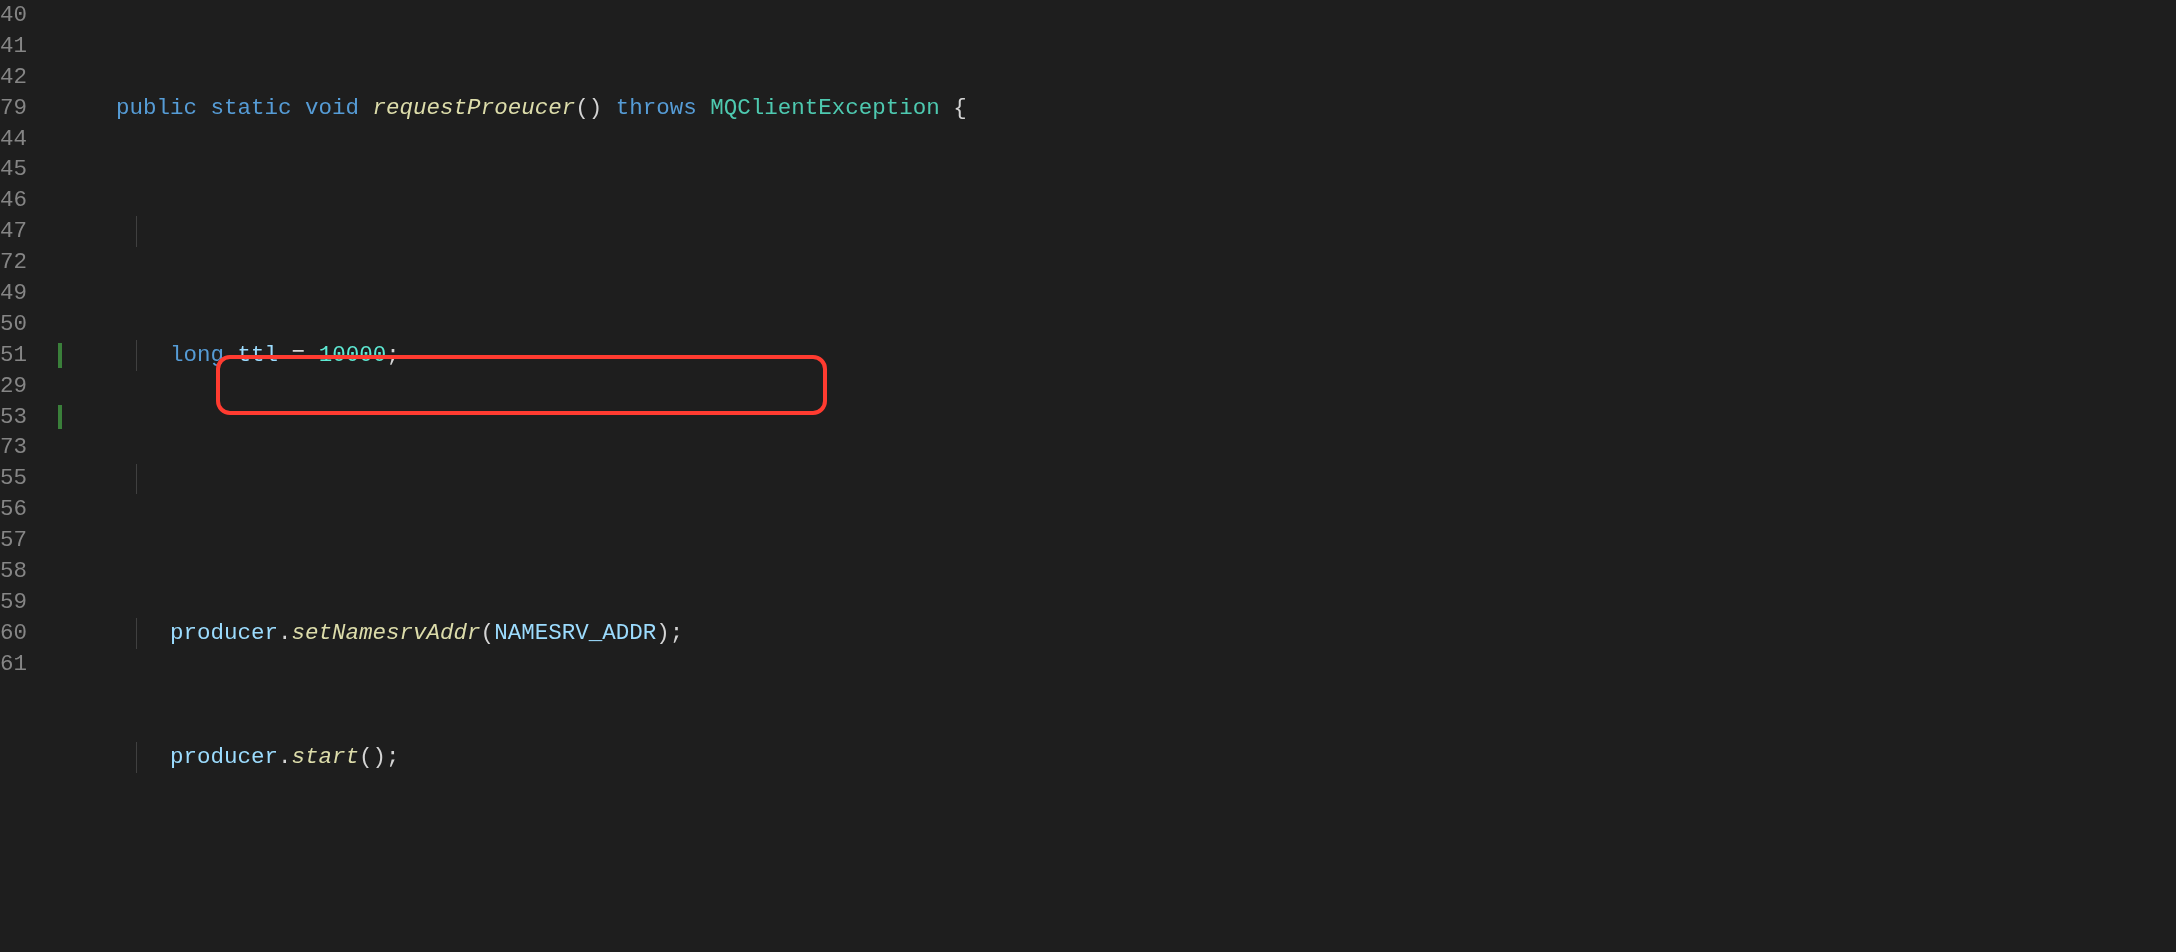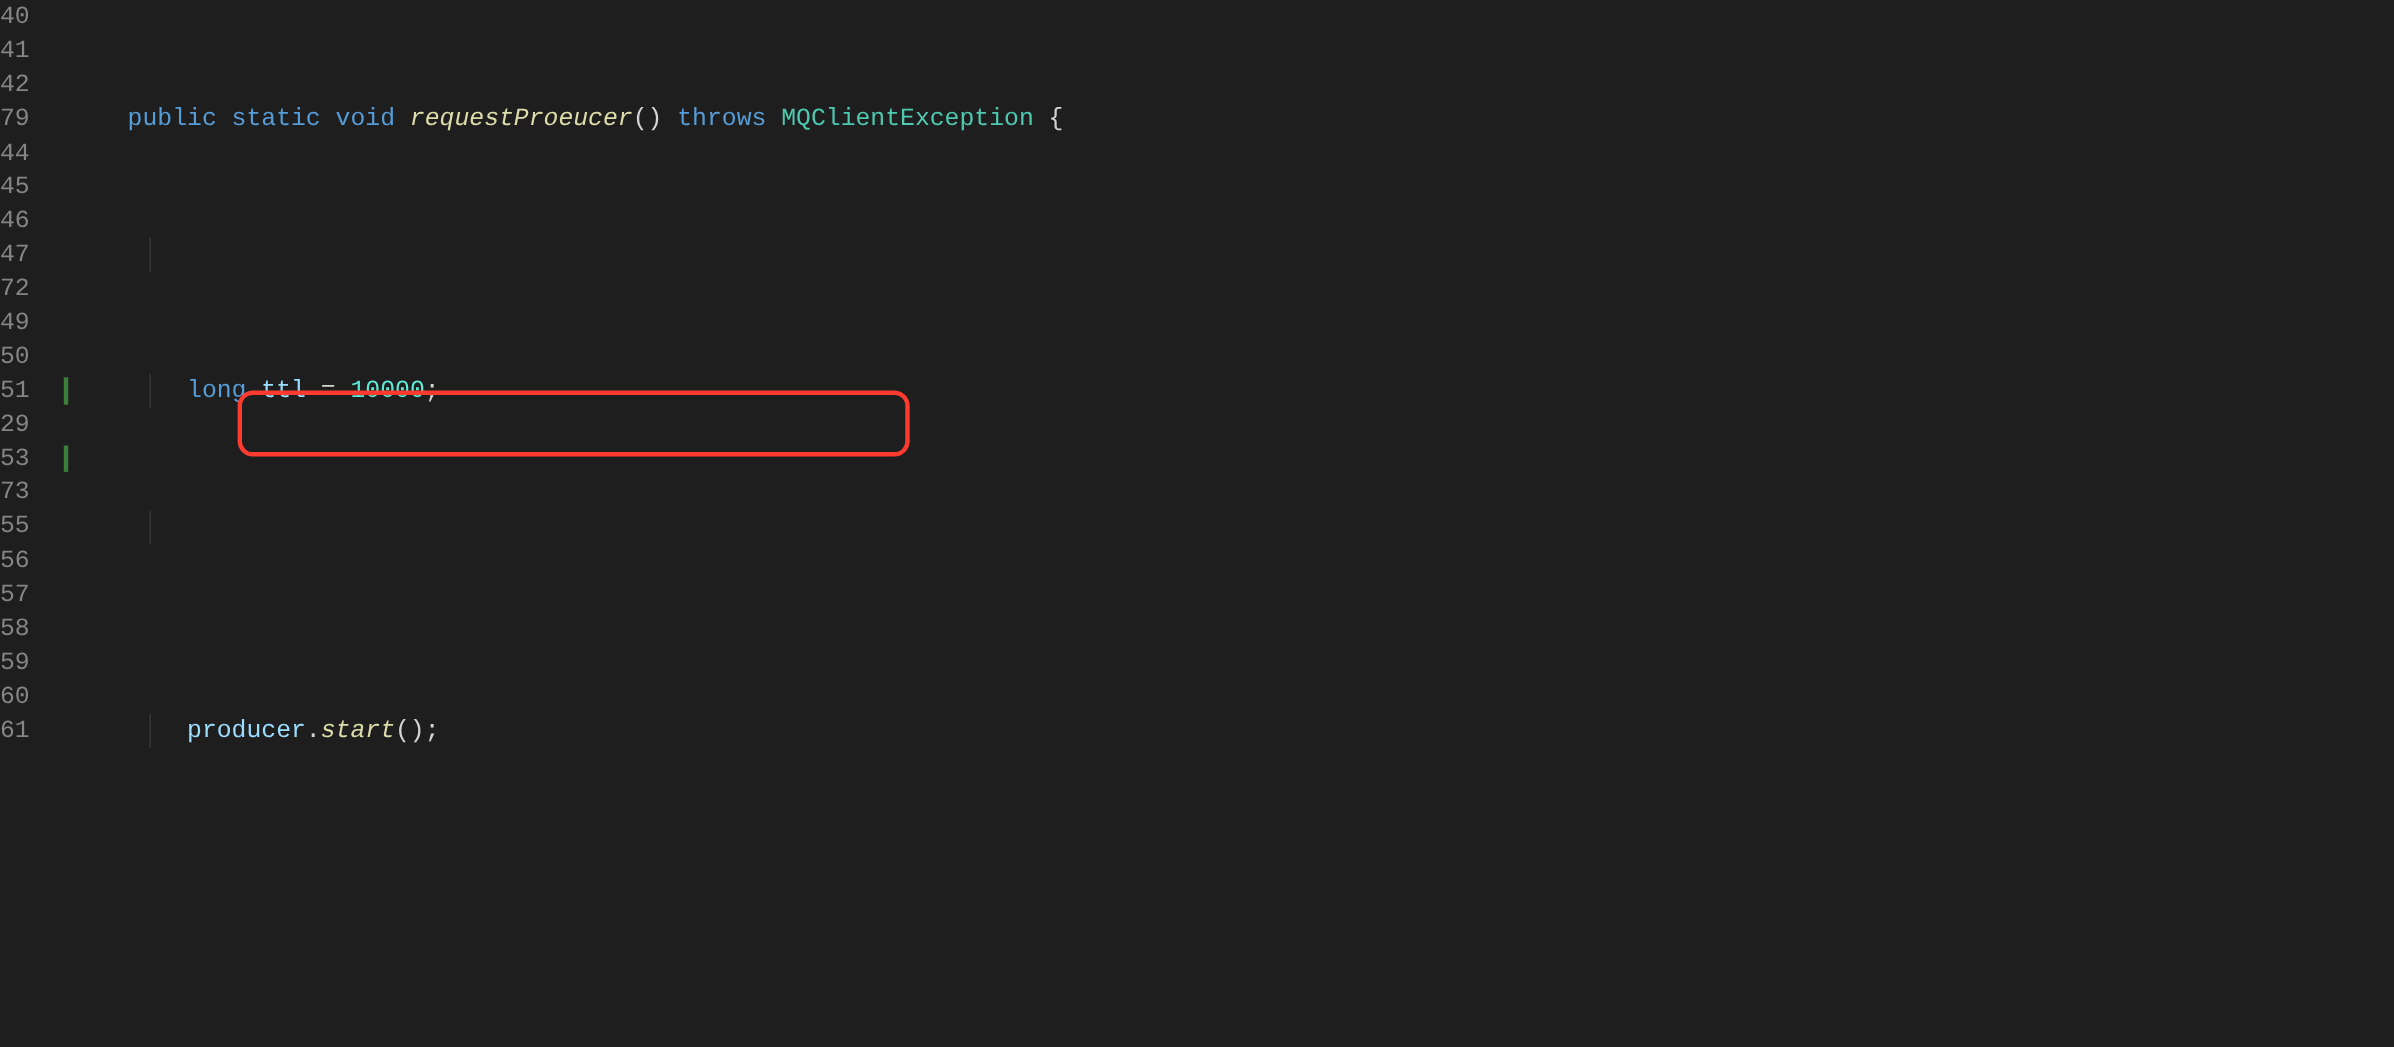--- a/index.html
+++ b/index.html
@@ -103,20 +103,21 @@
     
     <div class="line">    <span class="kw">public</span> <span class="kw">static</span> <span class="kw">void</span> <span class="fn">requestProeucer</span><span class="punc">()</span> <span class="kw">throws</span> <span class="type">MQClientException</span> <span class="punc">{</span></div>
     
     <div class="line"><span class="indent-guide" style="left:74px"></span></div>
     
     <div class="line"><span class="indent-guide" style="left:74px"></span>        <span class="kw">long</span> <span class="var">ttl</span> <span class="op">=</span> <span class="num">10000</span><span class="punc">;</span></div>
     
     <div class="line"><span class="indent-guide" style="left:74px"></span></div>
     
     
+    <div class="line"><span class="indent-guide" style="left:74px"></span>        <span class="var">producer</span><span class="punc">.</span><span class="fn">setNamesrvAddr</span><span class="punc">(</span><span class="const">NAMESRV_ADDR</span><span class="punc">);</span></div>
     
     <div class="line"><span class="indent-guide" style="left:74px"></span>        <span class="var">producer</span><span class="punc">.</span><span class="fn">start</span><span class="punc">();</span></div>
     
     
     
     
     
     
     
     

